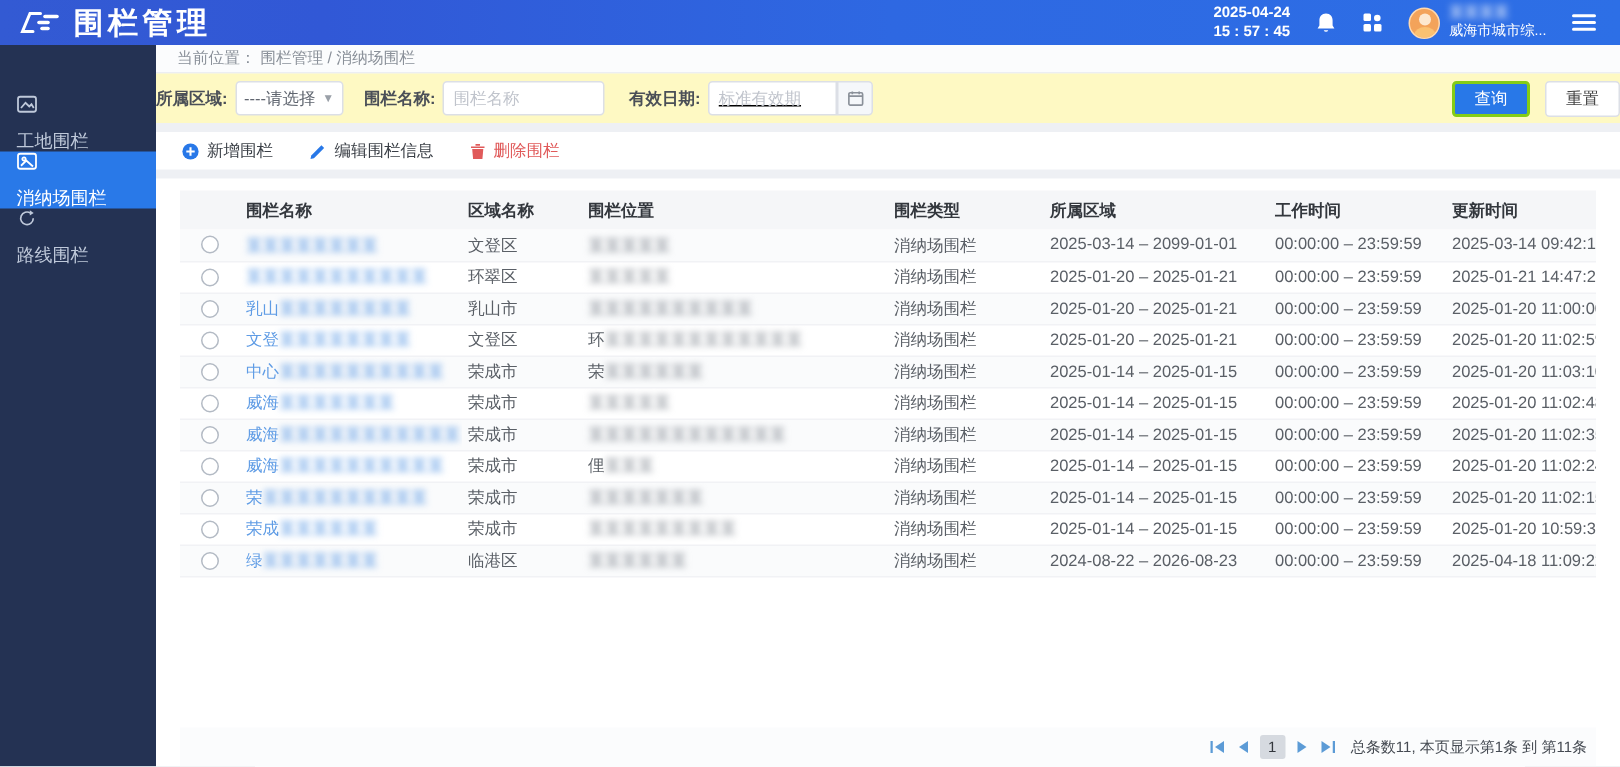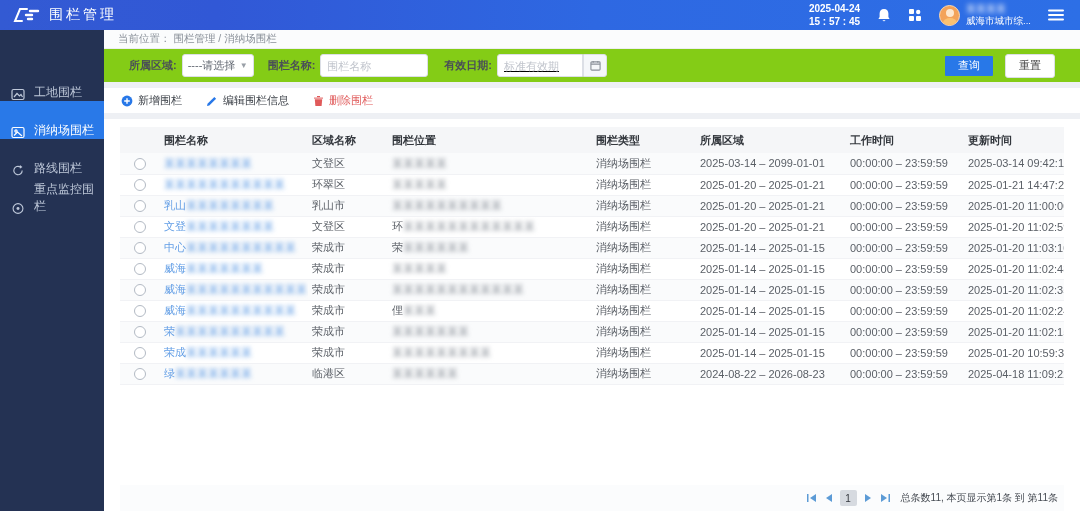--- a/index.html
+++ b/index.html
@@ -2,46 +2,46 @@
 <html><head>
 <meta charset="utf-8">
 <style>
   * { box-sizing: border-box; margin: 0; padding: 0; }
   body { font-family: "Liberation Sans", sans-serif; background:#dde1e8; }
   .app { width:1080px; height:511px; display:flex; flex-direction:column; overflow:hidden; background:#eef0f4; }
 
   
   .topbar { height:30px; flex:0 0 30px; background:linear-gradient(90deg,#3e4fc7 0%,#335ad3 0,#3158d6 20%,#2e68e2 55%,#2d6fe6 100%); display:flex; justify-content:space-between; align-items:center; color:#fff; }
   .logo-area { display:flex; align-items:center; gap:9px; padding-left:13px; }
-  .app-title { font-size:14px; font-weight:normal; letter-spacing:3px; }
+  .app-title { font-size:20px; font-weight:bold; letter-spacing:3px; }
   .header-right { display:flex; gap:17px; padding-right:16px; }
   .datetime { font-size:10px; text-align:center; line-height:1.35; font-weight:bold; }
   .icon-btn { display:flex; align-items:center; cursor:pointer; }
   .userbox { display:flex; align-items:center; gap:6px; }
   .avatar { width:21px; height:21px; border-radius:50%; background:#f3a35a; border:1px solid #ffd9ae; position:relative; overflow:hidden; flex:0 0 21px; }
   .avatar .head { position:absolute; left:6px; top:3px; width:8px; height:8px; border-radius:50%; background:#fde8cf; }
   .avatar .body { position:absolute; left:3px; top:12px; width:14px; height:10px; border-radius:50% 50% 0 0; background:#fbc171; }
   .user-meta { display:flex; flex-direction:column; line-height:1.25; }
   .user-name { font-size:10px; }
   .user-org { font-size:9.5px; }
   .blur { filter: blur(2.6px); }
   .blur-soft { filter: blur(2.2px); }
 
   
   .main { flex:1; display:flex; min-height:0; }
   .sidebar { width:104px; flex:0 0 104px; background:#243253; padding-top:33px; }
-  .side-item { height:38px; display:flex; align-items:flex-end; gap:8px; padding-left:11px; color:#bfc9da; font-size:12px; cursor:pointer; }
+  .side-item { height:38px; display:flex; align-items:flex-start; gap:8px; padding-left:11px; color:#bfc9da; font-size:12px; cursor:pointer;flex-direction:column; }
   .side-item.active { background:#2979e8; color:#fff; }
   .side-ico { display:flex; width:15px; flex:0 0 15px; }
   .side-ico svg { stroke:currentColor; }
 
   .content { flex:1; display:flex; flex-direction:column; min-width:0; }
   .breadcrumb { flex:0 0 19px; background:#fbfcfd; border-bottom:1px solid #eceef2; display:flex; align-items:center; padding-left:14px; font-size:10.5px; color:#8a9099; }
 
-  .filter-bar { flex:0 0 33px; background:#84cc16; display:flex; align-items:center; padding:0 25px; font-size:11px; color:#333; }
+  .filter-bar { flex:0 0 33px; background:#fef9c3; display:flex; align-items:center; padding:0 0; font-size:11px; color:#333; }
   .f-label { font-weight:bold; color:#4a4f57; margin-right:5px; white-space:nowrap; }
   .ctl { height:23px; border:1px solid #dcdfe6; border-radius:3px; font-size:11px; color:#333; background:#fff; font-family:"Liberation Sans",sans-serif; }
   .sel { width:72px; display:flex; align-items:center; justify-content:space-between; padding:0 5px; margin-right:14px; color:#555; cursor:pointer; }
   .chev { font-size:8px; color:#9aa0a8; }
   .inp { width:108px; padding:0 6px; margin-right:16px; }
   .inp::placeholder, .inp-date::placeholder { color:#c0c4cc; }
   .date-group { display:flex; margin-right:16px; }
   .inp-date { width:86px; padding:0 6px; border-right:none; border-radius:3px 0 0 3px; height:23px; border:1px solid #dcdfe6; font-size:11px; font-family:"Liberation Sans",sans-serif;text-decoration:underline; }
   .cal-btn { width:24px; height:23px; border:1px solid #dcdfe6; border-radius:0 3px 3px 0; background:#f5f7fa; display:flex; align-items:center; justify-content:center; cursor:pointer; }
   .btn { height:24px; border-radius:3px; font-size:11px; padding:0 13px; cursor:pointer; font-family:"Liberation Sans",sans-serif; }
@@ -145,29 +145,20 @@
             <span>消纳场围栏</span>
           </div>
           <div class="side-item">
             <span class="side-ico">
               <svg width="14" height="13" viewBox="0 0 14 14" fill="none" stroke-width="1.2">
                 <path d="M11.5 7 a4.5 4.5 0 1 1 -2-3.7"></path>
                 <path d="M9 1.2 L11.8 3.2 L9 5 Z" fill="currentColor" stroke="none"></path>
               </svg>
             </span>
             <span>路线围栏</span>
-          </div>
-          <div class="side-item">
-            <span class="side-ico">
-              <svg width="14" height="13" viewBox="0 0 14 14" fill="none" stroke-width="1.2">
-                <circle cx="7" cy="7" r="5.3"></circle>
-                <circle cx="7" cy="7" r="1.6" fill="currentColor" stroke="none"></circle>
-              </svg>
-            </span>
-            <span>重点监控围栏</span>
           </div>
         </nav>
     </aside>
 
     <section class="content">
 
       <div class="breadcrumb">当前位置： 围栏管理 / 消纳场围栏</div>
 
       <div class="filter-bar">
         <span class="f-label">所属区域:</span>

